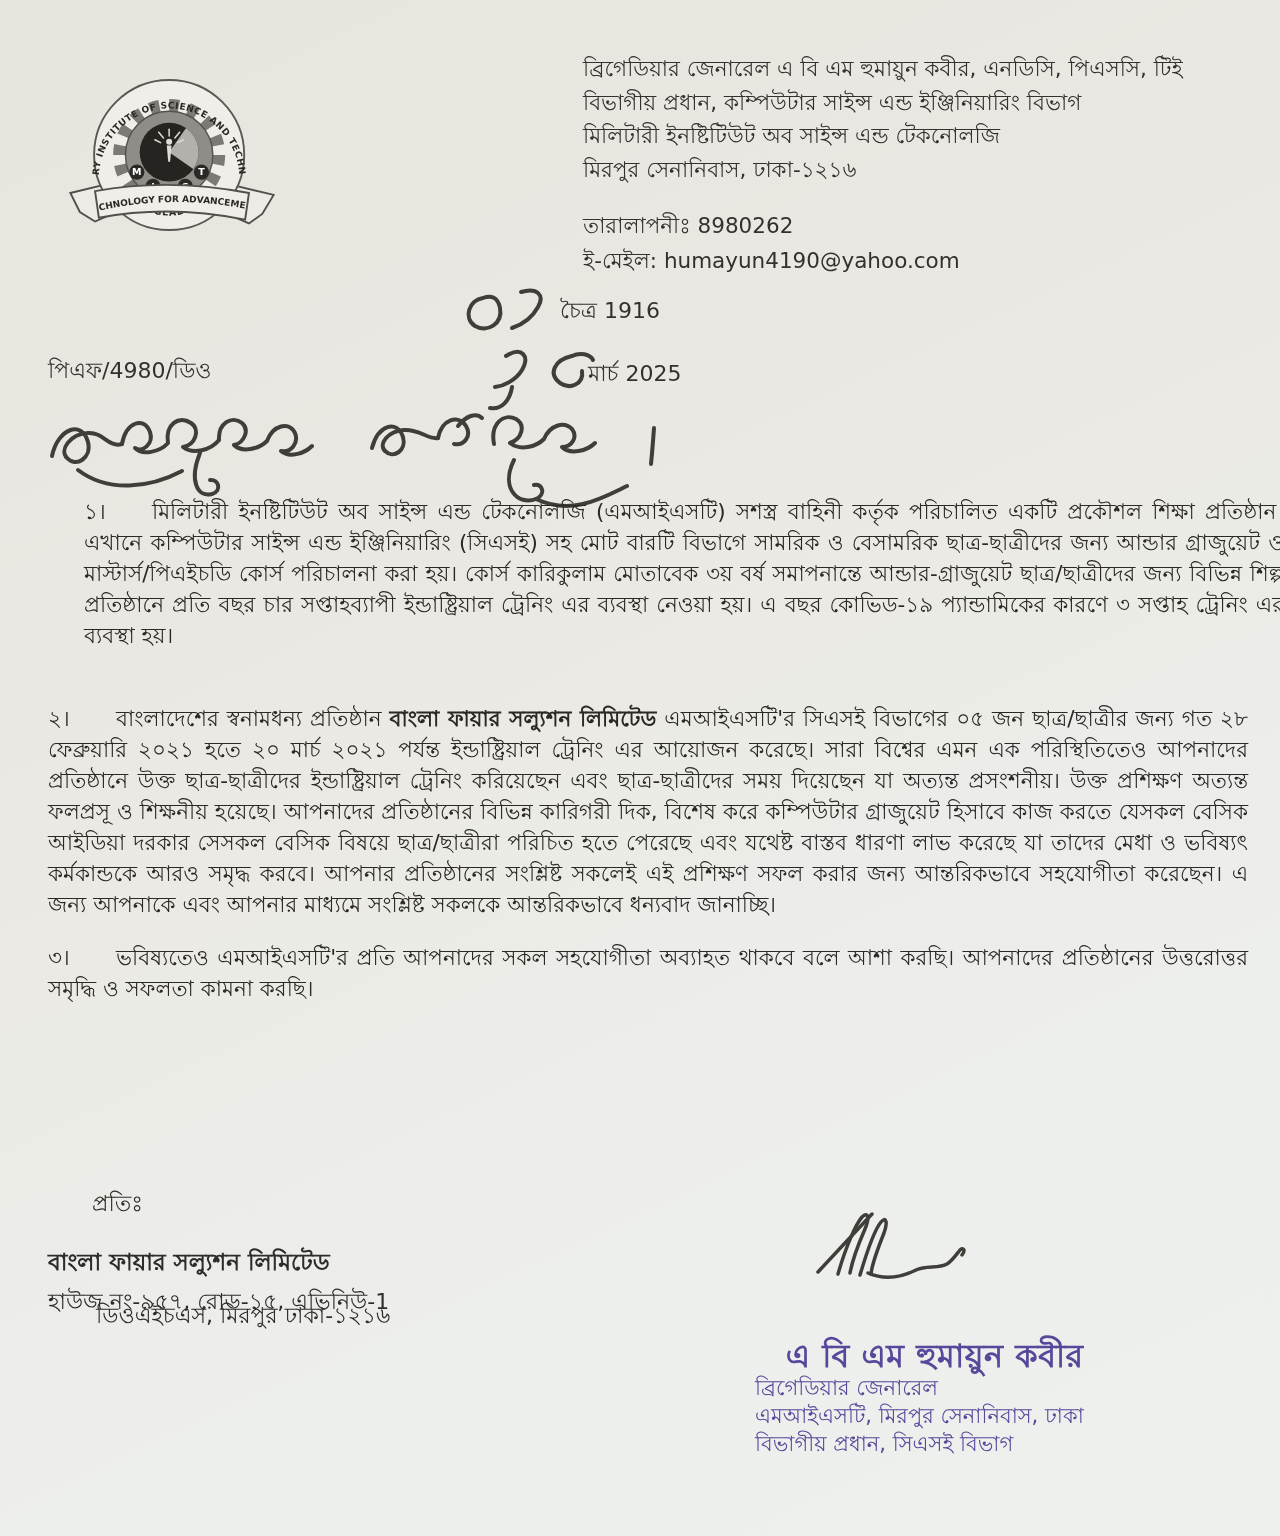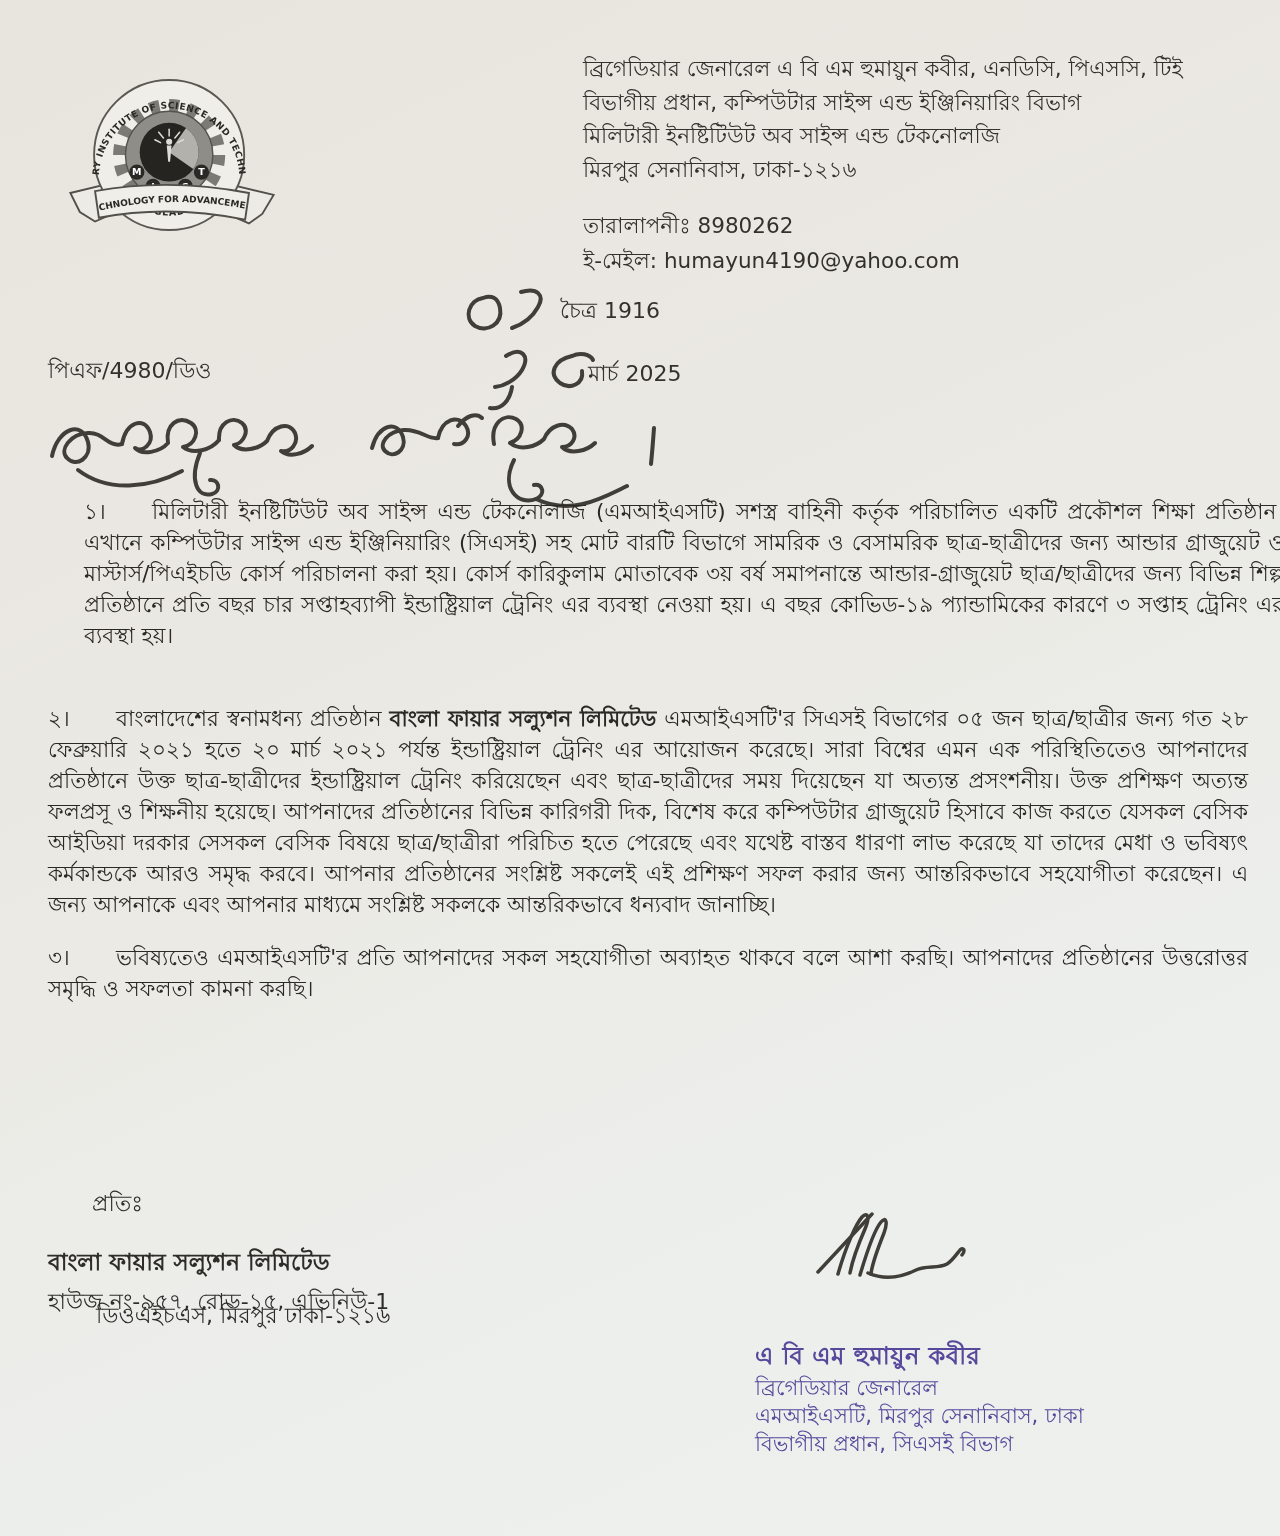--- a/index.html
+++ b/index.html
@@ -18,21 +18,21 @@
   .para{position:absolute;left:48px;width:1200px;margin:0;font-size:21.5px;line-height:31px;
         text-align:justify;color:#2b2926;}
   .p1{top:496px;margin-left:36px;} .p2{top:703px;} .p3{top:942px;}
   .pnum{display:inline-block;width:68px;}
   .bold{font-weight:bold;}
   .to-label{left:48px;top:1186px;font-size:22px;margin-left:44px;}
   .recipient-name{left:48px;top:1244px;font-size:23px;font-weight:bold;}
   .recipient-a1{left:48px;top:1284px;font-size:22px;}
   .recipient-a2{left:48px;top:1298px;font-size:22px;margin-left:48px;}
   .stamp{left:755px;top:1338px;color:#57489b;}
-  .stamp .s-name{font-size:24px;font-weight:bold;letter-spacing:.5px;line-height:36px;}
+  .stamp .s-name{font-size:32px;font-weight:bold;letter-spacing:.5px;line-height:36px;text-align:right;}
   .stamp .s-line{font-size:21px;line-height:28px;}
   .ink-svg path, .ink-svg line{fill:none;stroke:#403e38;stroke-linecap:round;stroke-linejoin:round;}
   .logo-wrap{left:58px;top:60px;}
 </style>
 </head>
 <body>
 
 <div class="page">
 
   <svg class="abs logo-wrap" width="228" height="190" viewBox="0 0 230 200" aria-hidden="false">

